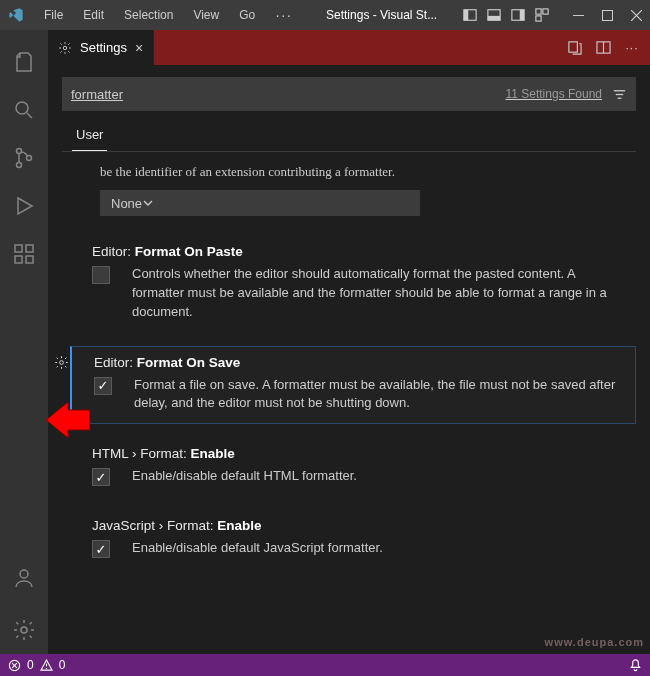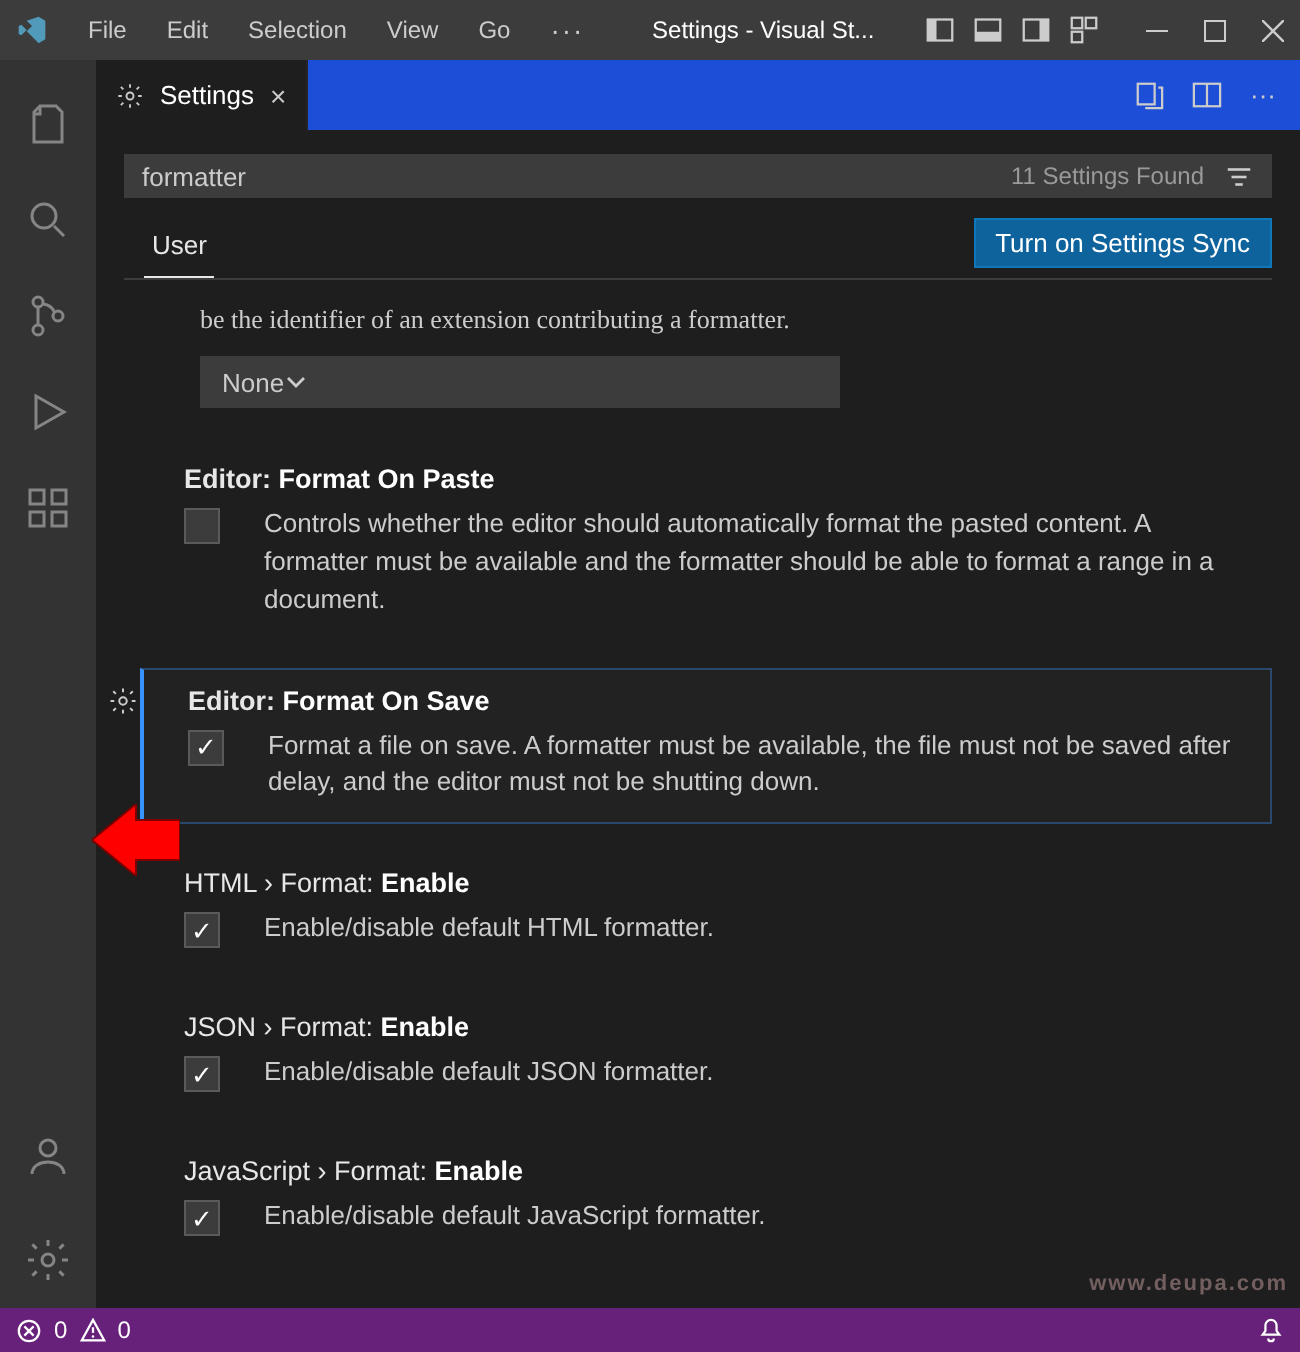--- a/index.html
+++ b/index.html
@@ -52,21 +52,21 @@
 
 .editor {
   flex: 1;
   background: #1e1e1e;
   display: flex;
   flex-direction: column;
   overflow: hidden;
 }
 .tabs {
   height: 35px;
-  background: #1d4ed8;
+  background: #7f1d1d;
   display: flex;
   align-items: stretch;
 }
 .tab {
   background: #1e1e1e;
   color: #ffffff;
   display: flex;
   align-items: center;
   padding: 0 10px;
   gap: 8px;
@@ -84,25 +84,26 @@
 }
 
 .settings-body {
   flex: 1;
   padding: 12px 14px 0 14px;
   overflow: hidden;
 }
 .search-row {
   background: #3c3c3c;
   border: 1px solid #3c3c3c;
-  height: 22px;
+  height: 34px;
   display: flex;
   align-items: center;
   padding: 0 8px;
   margin-bottom: 10px;
+  text-decoration: underline;
 }
 .search-row input {
   flex: 1;
   background: transparent;
   border: none;
   color: #cccccc;
   font-size: 13px;
   outline: none;
 }
 .search-row .found { color: #9a9a9a; font-size: 12px; margin-right: 10px; white-space: nowrap; }
@@ -140,21 +141,21 @@
   border: 1px solid #3794ff55;
   border-left: 2px solid #3794ff;
   background: #25252688;
 }
 .setting .gear {
   position: absolute;
   left: -18px; top: 8px;
   color: #cccccc;
 }
 .setting-title { color: #e7e7e7; font-size: 13.5px; margin-bottom: 6px; }
-.setting-title .prefix { font-weight: 700; margin-top: 24px; }
+.setting-title .prefix { font-weight: 400; margin-top: 24px; }
 .setting-title .name { font-weight: 600; color: #ffffff; }
 .setting-title .crumb { color: #e7e7e7; }
 .setting-desc { color: #cccccc; font-size: 13px; line-height: 1.45; }
 .check-row { display: flex; gap: 22px; align-items: flex-start; }
 .checkbox {
   width: 18px; height: 18px;
   background: #3c3c3c;
   border: 1px solid #5a5a5a;
   flex-shrink: 0;
   display: flex; align-items: center; justify-content: center;
@@ -352,21 +353,20 @@
             <svg width="15" height="15" viewBox="0 0 16 16" fill="none" stroke="#ccc" stroke-width="1.4">
               <line x1="2" y1="4" x2="14" y2="4"></line>
               <line x1="4" y1="8" x2="12" y2="8"></line>
               <line x1="6" y1="12" x2="10" y2="12"></line>
             </svg>
           </span>
       </div>
 
       <div class="scope-row">
         <div class="scope-tab">User</div>
-        <button class="sync-btn">Turn on Settings Sync</button>
       </div>
 
       <div class="settings-list">
 
         <div class="partial-top">be the identifier of an extension contributing a formatter.</div>
         <div style="padding-left:30px; margin-bottom:20px;">
           <div class="dropdown">
             <span>None</span>
             <span class="ic">
                 <svg width="12" height="12" viewBox="0 0 12 12">
@@ -408,30 +408,20 @@
           <div class="setting-title">
             <span class="crumb">HTML › Format:</span>
             <span class="name">Enable</span>
           </div>
           <div class="check-row">
             <div class="checkbox checked"></div>
             <div class="setting-desc">Enable/disable default HTML formatter.</div>
           </div>
         </div>
 
-        <div class="setting">
-          <div class="setting-title">
-            <span class="crumb">JSON › Format:</span>
-            <span class="name">Enable</span>
-          </div>
-          <div class="check-row">
-            <div class="checkbox checked"></div>
-            <div class="setting-desc">Enable/disable default JSON formatter.</div>
-          </div>
-        </div>
 
         <div class="setting">
           <div class="setting-title">
             <span class="crumb">JavaScript › Format:</span>
             <span class="name">Enable</span>
           </div>
           <div class="check-row">
             <div class="checkbox checked"></div>
             <div class="setting-desc">Enable/disable default JavaScript formatter.</div>
           </div>

